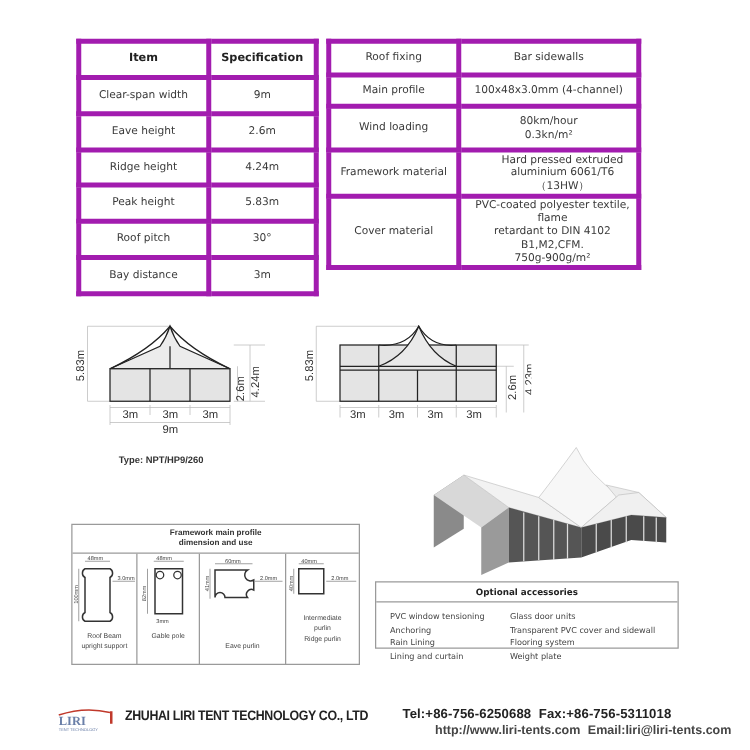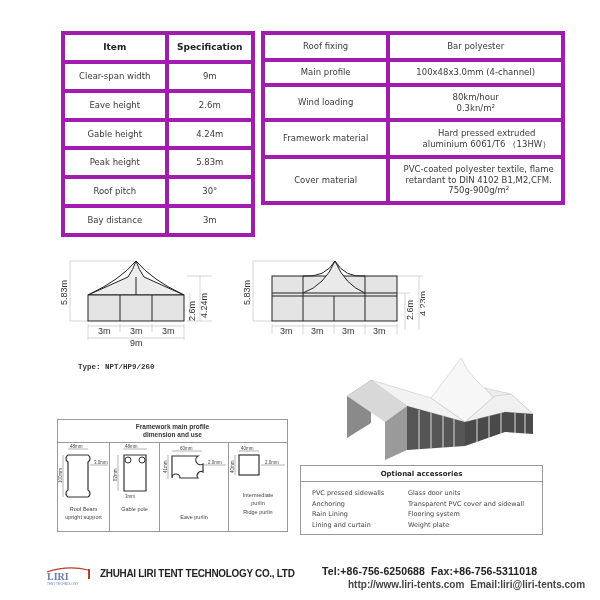--- a/index.html
+++ b/index.html
@@ -9,42 +9,42 @@
   .abs { position: absolute; }
 
   
   table.spec { position: absolute; border-collapse: collapse; font-size: 8.5px; color: #3a3a3a; }
   table.spec td, table.spec th { border: 4px solid #a21caf; text-align: center; vertical-align: middle; padding: 0 4px; line-height: 1.25; }
   table.spec th { font-weight: bold; font-size: 9px; color: #222; }
   #spec-left { left: 61px; top: 31px; width: 194px; }
   #spec-left col.c1 { width: 107px; }
   #spec-left col.c2 { width: 87px; }
   #spec-left tr { height: 28.85px; }
-  #spec-right { left: 261px; top: 31px; width: 304px; }
+  #spec-right { left: 261px; top: 31px; width: 252px; }
   #spec-right col.c1 { width: 117px; }
   #spec-right col.c2 { width: 163px; }
   #spec-right td.multi { text-align: center; padding-left: 26px; }
   #spec-right td.multi.cover { padding-left: 10px; }
   .val-line { display: block; }
 
   
   .dim-text { font-family: "Liberation Sans", sans-serif; font-size: 9px; fill: #333; }
-  .type-label { left: 78px; top: 363px; font-size: 7.5px; font-weight: bold; color: #333; font-family: Liberation Mono, monospace; }
+  .type-label { left: 95px; top: 363px; font-size: 7.5px; font-weight: bold; color: #333; font-family: Liberation Sans, sans-serif; }
 
   
   #profile-box { left: 57px; top: 419px; width: 231px; height: 113px; border: 1px solid #9a9a9a; }
   #profile-box .hdr { height: 23px; border-bottom: 1px solid #9a9a9a; text-align: center; font-size: 6.5px; font-weight: bold; line-height: 1.25; padding-top: 3px; color: #333; font-family: "Liberation Sans", sans-serif; }
   #profile-box .cells { display: flex; height: 89px; }
   #profile-box .cell { position: relative; border-right: 1px solid #9a9a9a; height: 100%; }
   #profile-box .cell:last-child { border-right: none; }
   .cap { position: absolute; left: 0; right: 0; text-align: center; font-size: 5.5px; color: #444; line-height: 1.5; font-family: "Liberation Sans", sans-serif; }
   .tiny { font-size: 4.5px; fill: #444; font-family: "Liberation Sans", sans-serif; }
 
   
-  #acc-box { left: 300px; top: 465px; width: 243px; height: 70px; border: 1px solid #9a9a9a; }
+  #acc-box { left: 300px; top: 465px; width: 243px; height: 54px; border: 1px solid #9a9a9a; }
   #acc-box .hdr { height: 16px; border-bottom: 1px solid #9a9a9a; text-align: center; font-size: 7px; font-weight: bold; line-height: 16px; color: #222; }
   #acc-box .cols { display: flex; padding: 6px 0 0 11px; font-size: 6.5px; color: #444; line-height: 10.5px; }
   #acc-box .col1 { width: 96px; }
 
   
   #logo { left: 44px; top: 564px; width: 50px; height: 24px; }
   #company { left: 100px; top: 567px; font-family: "Liberation Sans", sans-serif; font-size: 11px; font-weight: bold; letter-spacing: -0.3px; color: #222; transform: scaleX(0.9); transform-origin: left; }
   #contact { left: 322px; top: 565px; font-family: "Liberation Sans", sans-serif; font-weight: bold; color: #222; line-height: 13px; }
   #contact .l1 { font-size: 10.5px; letter-spacing: 0.1px; }
   #contact .l2 { font-size: 10px; color: #444; margin-left: 26px; }
@@ -65,21 +65,21 @@
   </tr>
   <tr>
         <td>Clear-span width</td>
         <td>9m</td>
       </tr>
   <tr>
         <td>Eave height</td>
         <td>2.6m</td>
       </tr>
   <tr>
-        <td>Gable height</td>
+        <td>Ridge height</td>
         <td>4.24m</td>
       </tr>
   <tr>
         <td>Peak height</td>
         <td>5.83m</td>
       </tr>
   <tr>
         <td>Roof pitch</td>
         <td>30°</td>
       </tr>
@@ -91,21 +91,21 @@
   </table>
 
 <table class="spec" id="spec-right">
   <colgroup>
       <col class="c1">
       <col class="c2">
     </colgroup>
   <tbody>
       <tr style="height:27px">
     <td>Roof fixing</td>
-    <td>Bar  polyester</td>
+    <td>Bar  sidewalls</td>
   </tr>
   <tr style="height:25px">
     <td>Main profile</td>
     <td>100x48x3.0mm  (4-channel)</td>
   </tr>
   <tr style="height:35px">
     <td>Wind loading</td>
     <td>
       <span class="val-line">80km/hour</span>
       <span class="val-line">0.3kn/m²</span>
@@ -291,21 +291,21 @@
         <div>Ridge purlin</div>
       </div>
     </div>
   </div>
 </div>
 
 <div class="abs" id="acc-box">
   <div class="hdr">Optional  accessories</div>
   <div class="cols">
     <div class="col1">
-      <div>PVC pressed sidewalls</div>
+      <div>PVC window tensioning</div>
       <div>Anchoring</div>
       <div>Rain Lining</div>
       <div>Lining and curtain</div>
     </div>
     <div class="col2">
       <div>Glass door units</div>
       <div>Transparent PVC cover and sidewall</div>
       <div>Flooring system</div>
       <div>Weight plate</div>
     </div>

